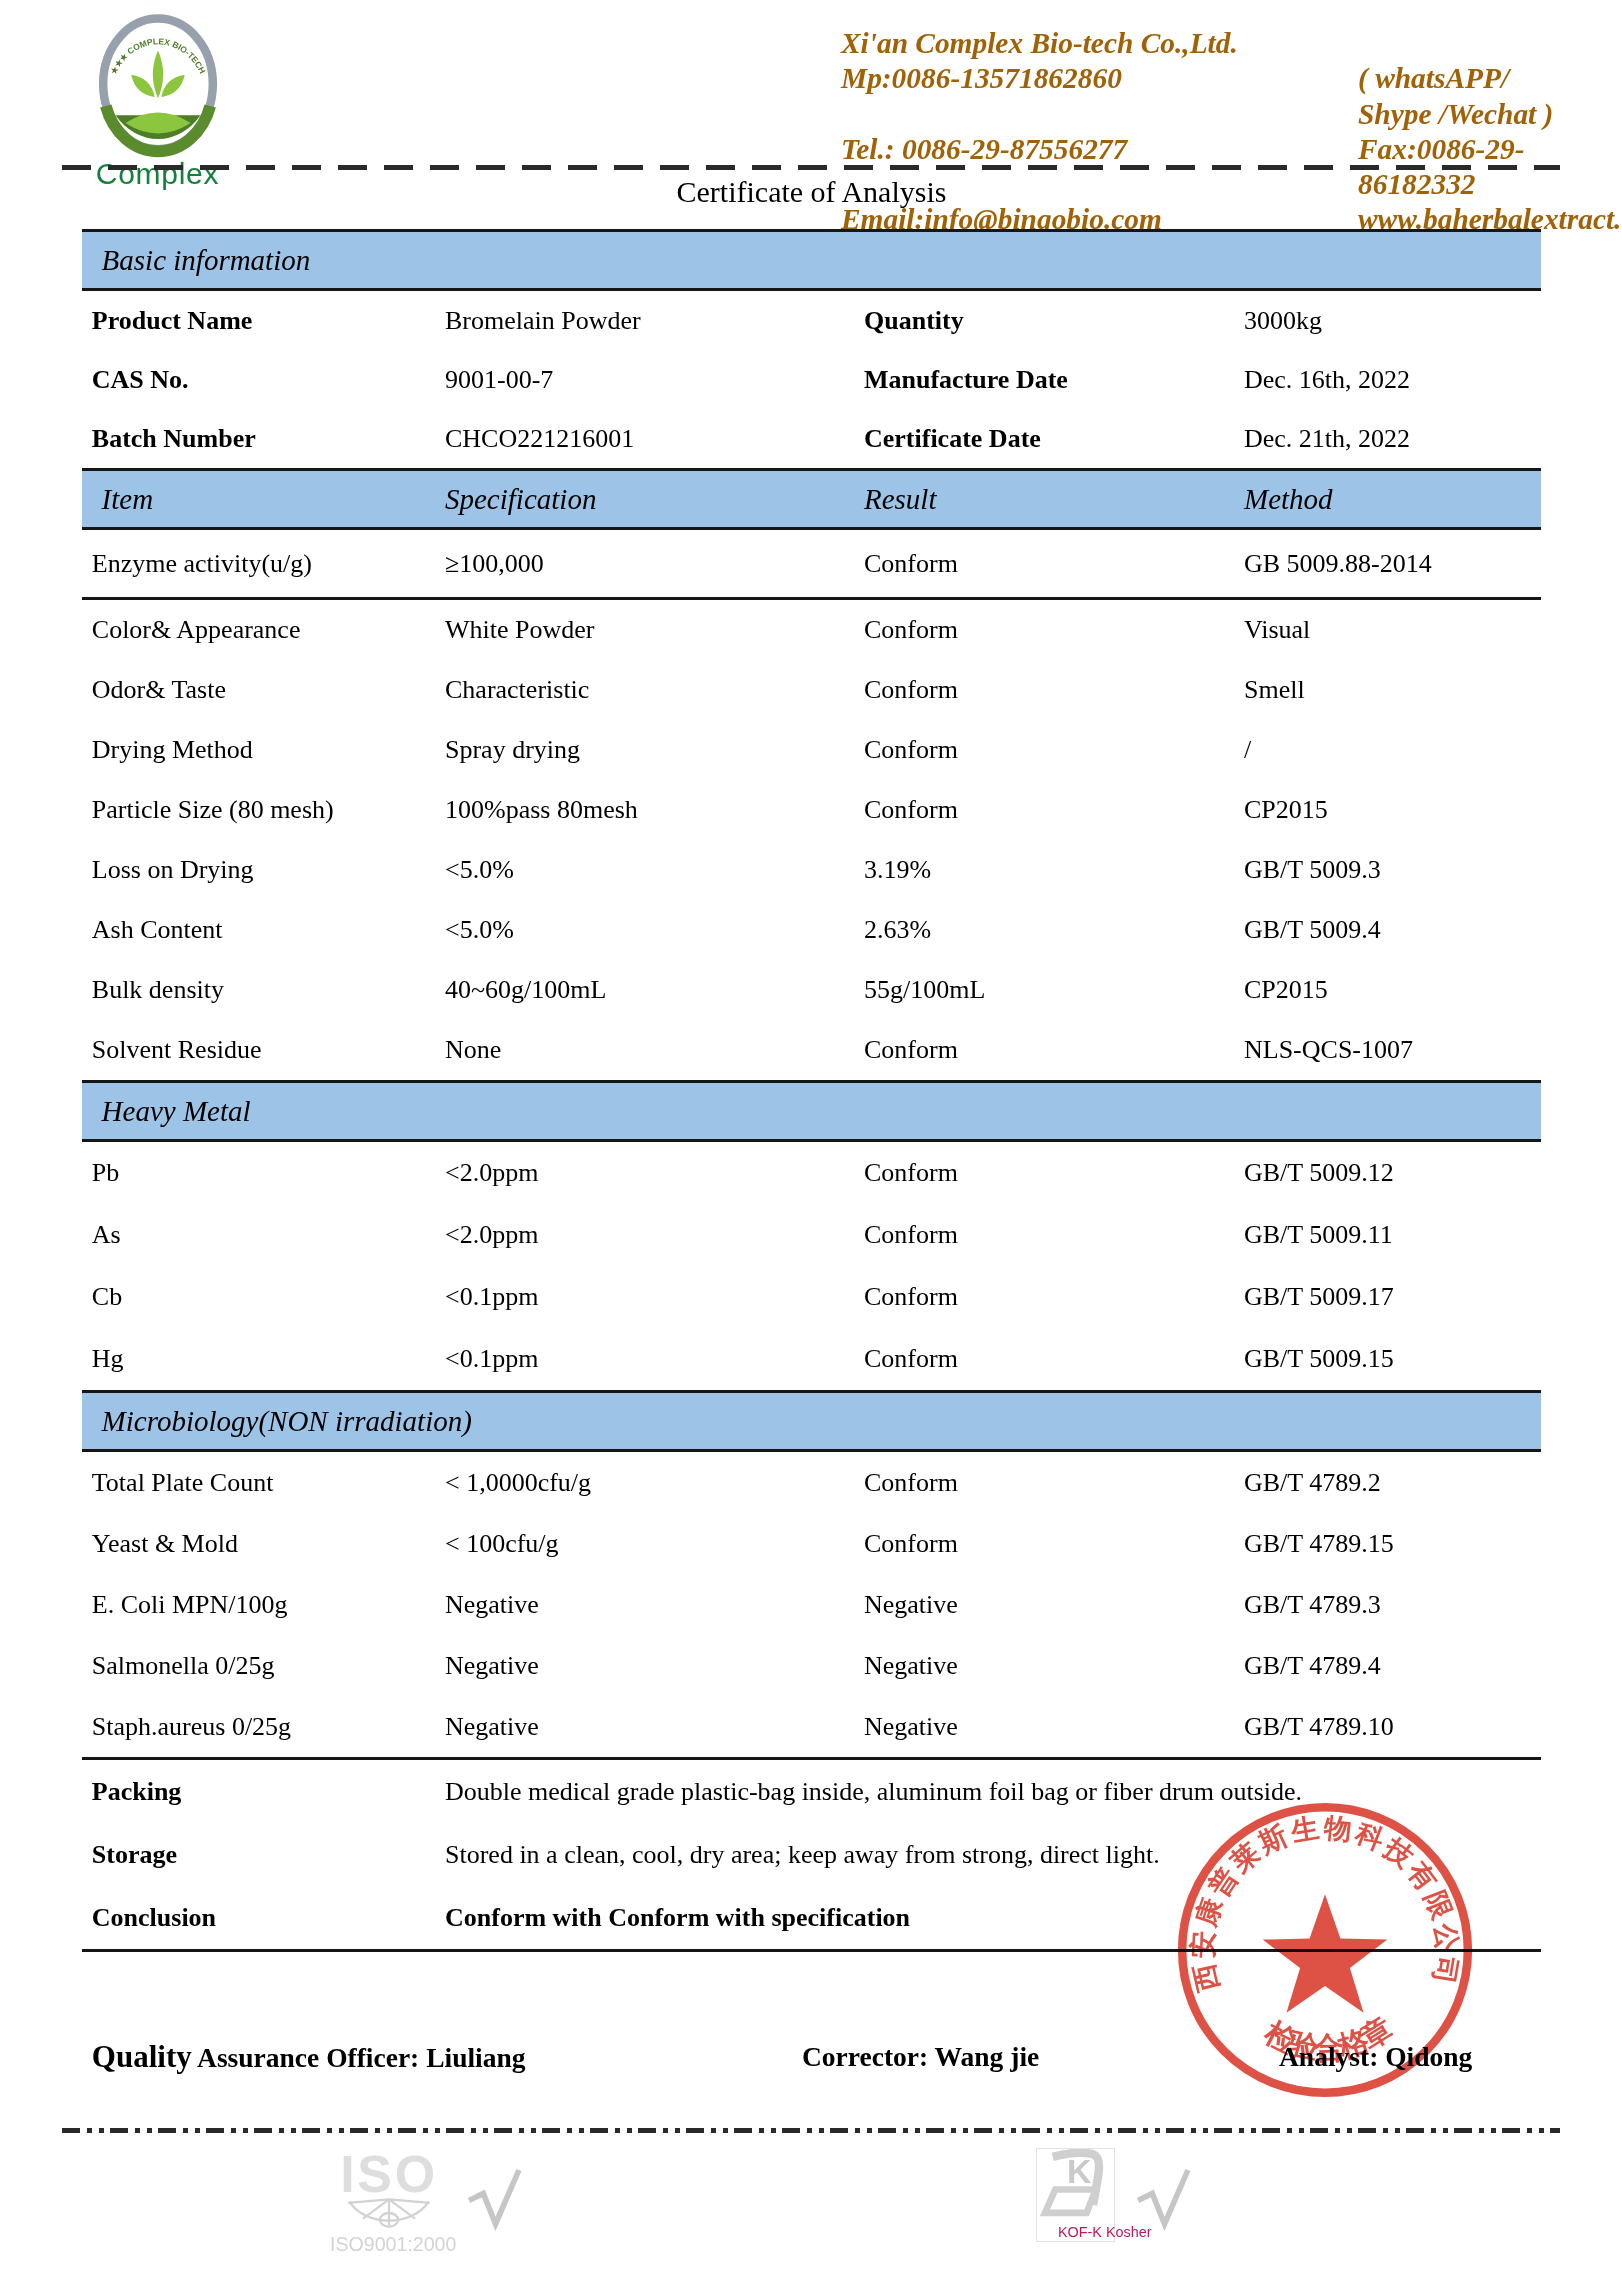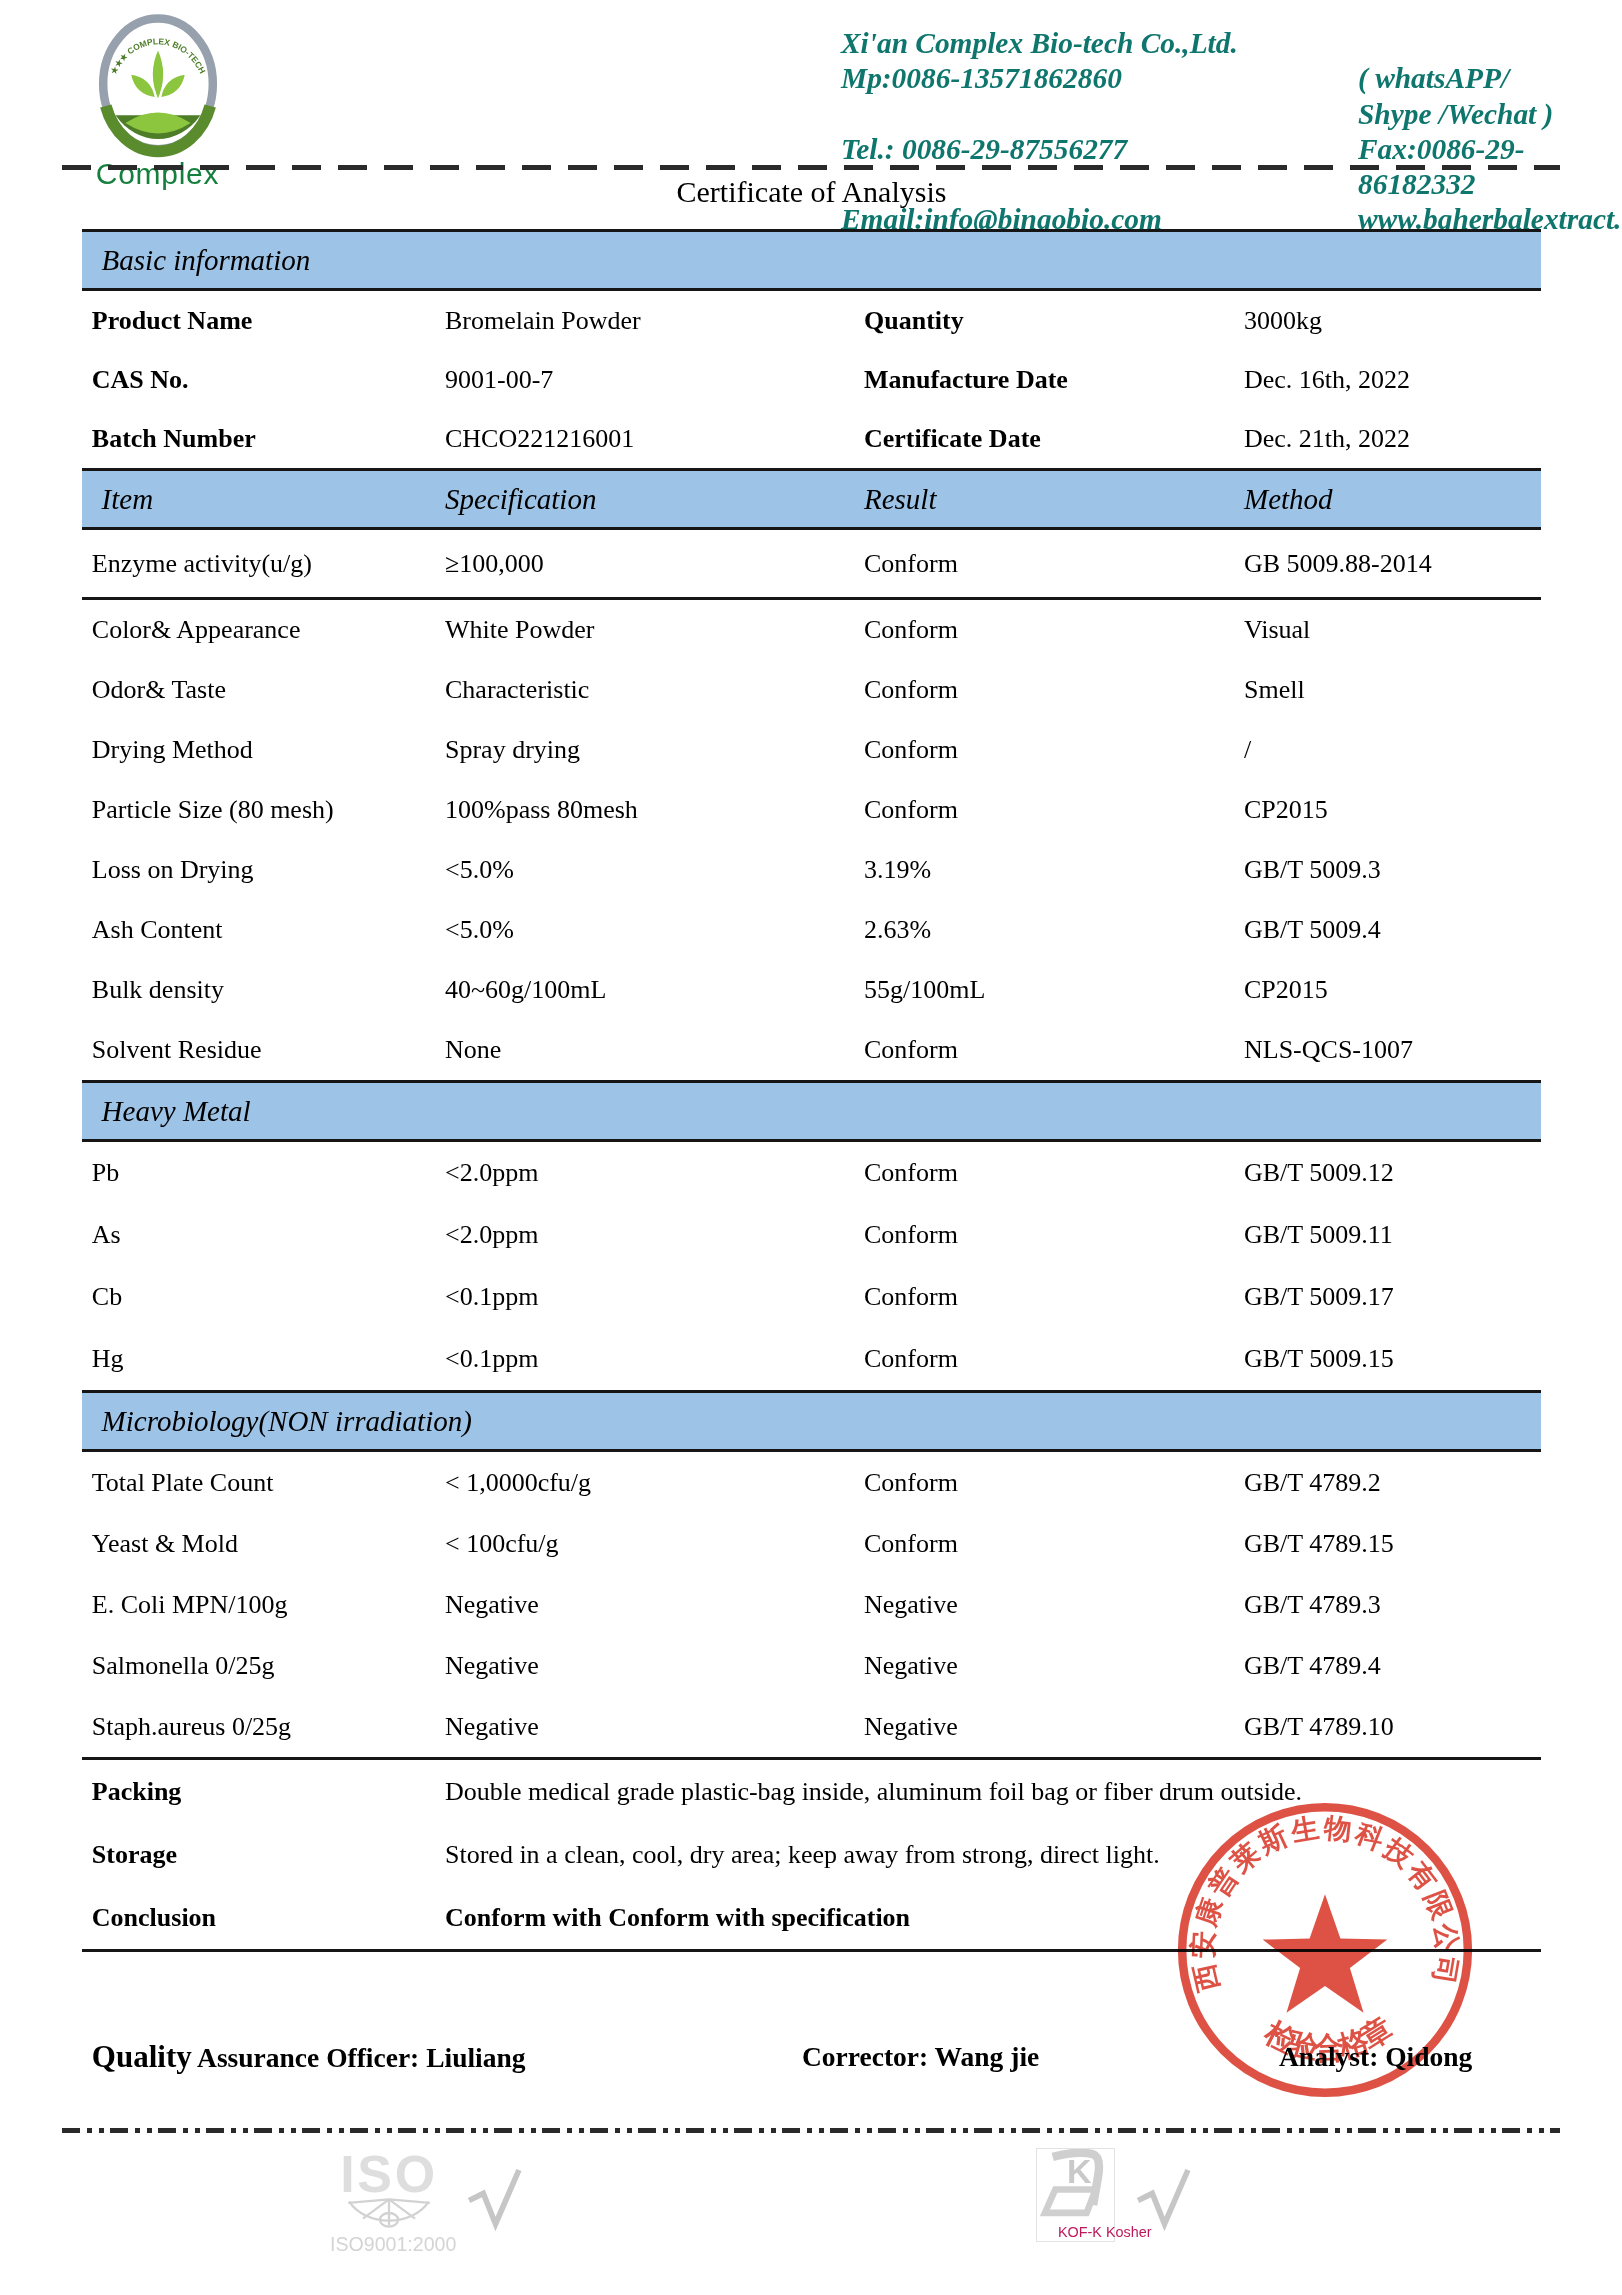--- a/index.html
+++ b/index.html
@@ -3,21 +3,21 @@
 <meta charset="utf-8">
 <style>
   html,body{margin:0;padding:0;background:#888;}
   .page{position:relative;width:1623px;height:2295px;background:#ffffff;
         font-family:"Liberation Serif",serif;color:#000;overflow:hidden;margin:0 auto;}
 
   
   .logo-block{position:absolute;left:92px;top:11.8px;width:131px;text-align:center;}
   .logo-word{font-family:"Liberation Sans",sans-serif;font-weight:normal;font-size:30px;
              color:#15803d;letter-spacing:0.7px;margin-top:-3.9px;}
-  .company{position:absolute;left:841px;top:26px;width:746px;color:#0f766e;
+  .company{position:absolute;left:841px;top:26px;width:746px;color:#a16207;
            font-weight:bold;font-style:italic;font-size:29.4px;line-height:1.20;}
   .company .cline{display:flex;}
   .company .cl{width:517px;flex:0 0 auto;}
   .company .cr{flex:1;}
 
   .sep-dash{position:absolute;left:62px;top:165px;width:1498px;height:4.6px;
             background:repeating-linear-gradient(90deg,#2a2a2a 0 29.4px,transparent 29.4px 46px);}
   .doc-title{position:absolute;left:0;top:175px;width:100%;text-align:center;
              font-size:30px;font-weight:normal;}
 

